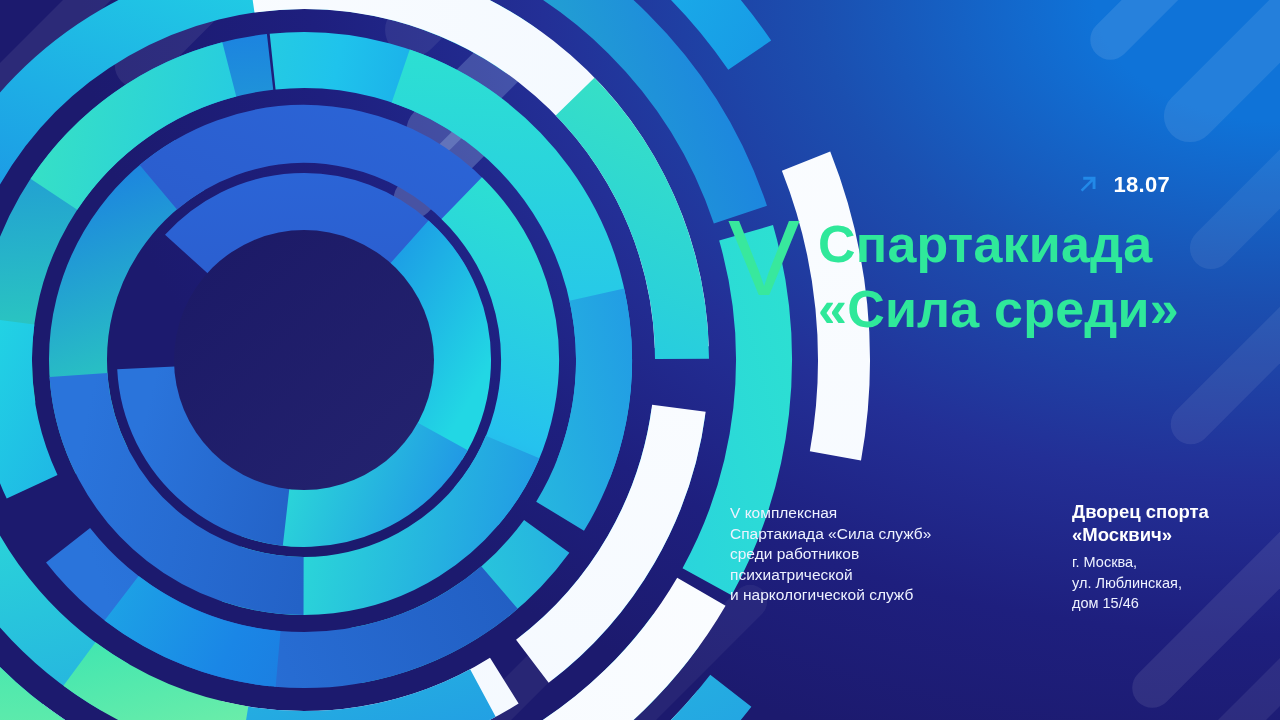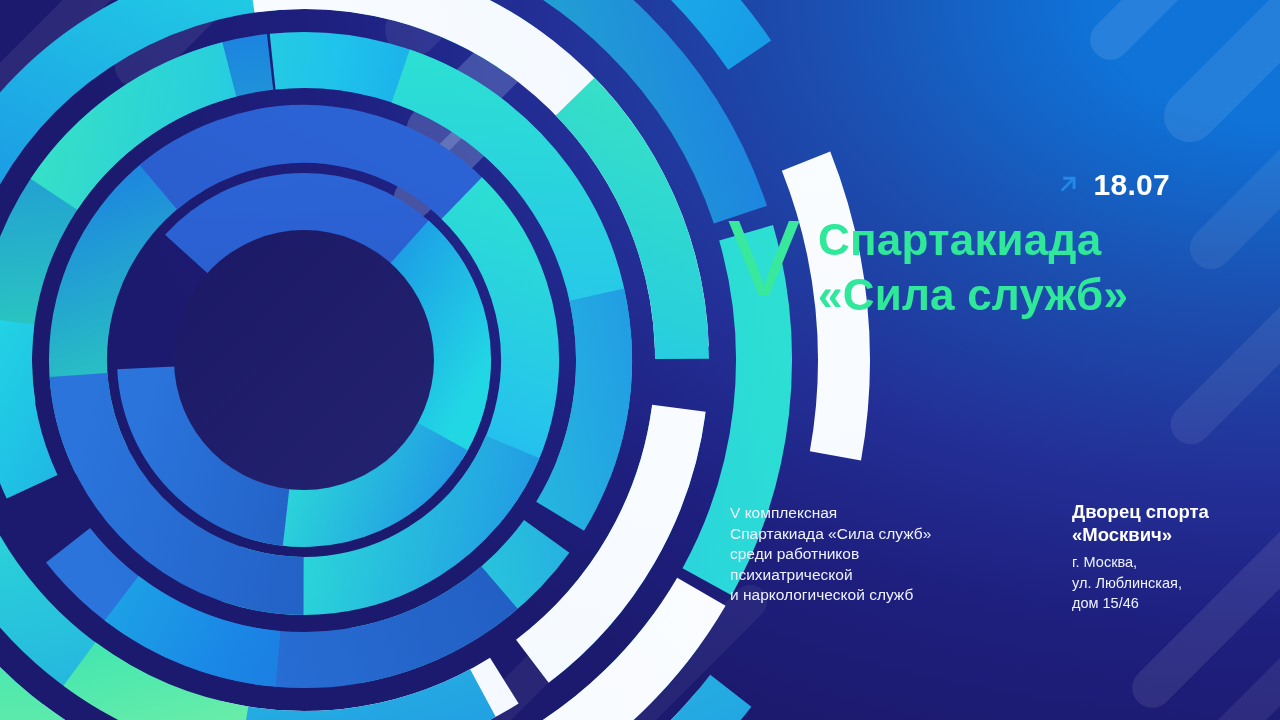--- a/index.html
+++ b/index.html
@@ -42,21 +42,21 @@
     right:110px;
     top:170px;
     display:flex;
     align-items:center;
     gap:14px;
     height:30px;
   }
   .date-arrow{ width:22px; height:22px; display:block; }
   .date-text{
     color:#ffffff;
-    font-size:30px;
+    font-size:22px;
     font-weight:bold;
     letter-spacing:.3px;
     line-height:1;
   }
   .title-block{
     position:absolute;
     left:728px;
     top:206px;
     width:470px;
     display:flex;
@@ -69,21 +69,21 @@
     line-height:.96;
     letter-spacing:0;
     margin-right:18px;
     font-family:"Liberation Sans", sans-serif;
   }
   .title-lines{
     padding-top:6px;
   }
   .title-lines .t1,.title-lines .t2{
     color:#2fe89a;
-    font-size:44px;
+    font-size:52px;
     font-weight:bold;
     line-height:1.25;
     white-space:nowrap;
     letter-spacing:.2px;
   }
   .desc{
     position:absolute;
     left:730px;
     top:503px;
     color:#eef2ff;
@@ -251,21 +251,21 @@
     <svg class="date-arrow" viewBox="0 0 24 24" aria-hidden="true">
       <path d="M6 19.2 L17.0 8.2 L17.0 16.4 L20.2 16.4 L20.2 3.0 L6.8 3.0 L6.8 6.2 L15.0 6.2 L4.0 17.2 Z" fill="#2289e8"></path>
     </svg>
     <span class="date-text">18.07</span>
   </div>
 
   <div class="title-block">
     <div class="roman">V</div>
     <div class="title-lines">
       <div class="t1">Спартакиада</div>
-      <div class="t2">«Сила служб»</div>
+      <div class="t2">«Сила среди»</div>
     </div>
   </div>
 
   <div class="desc">V комплексная
 Спартакиада «Сила служб»
 среди работников
 психиатрической
 и наркологической служб</div>
 
   <div class="venue">

